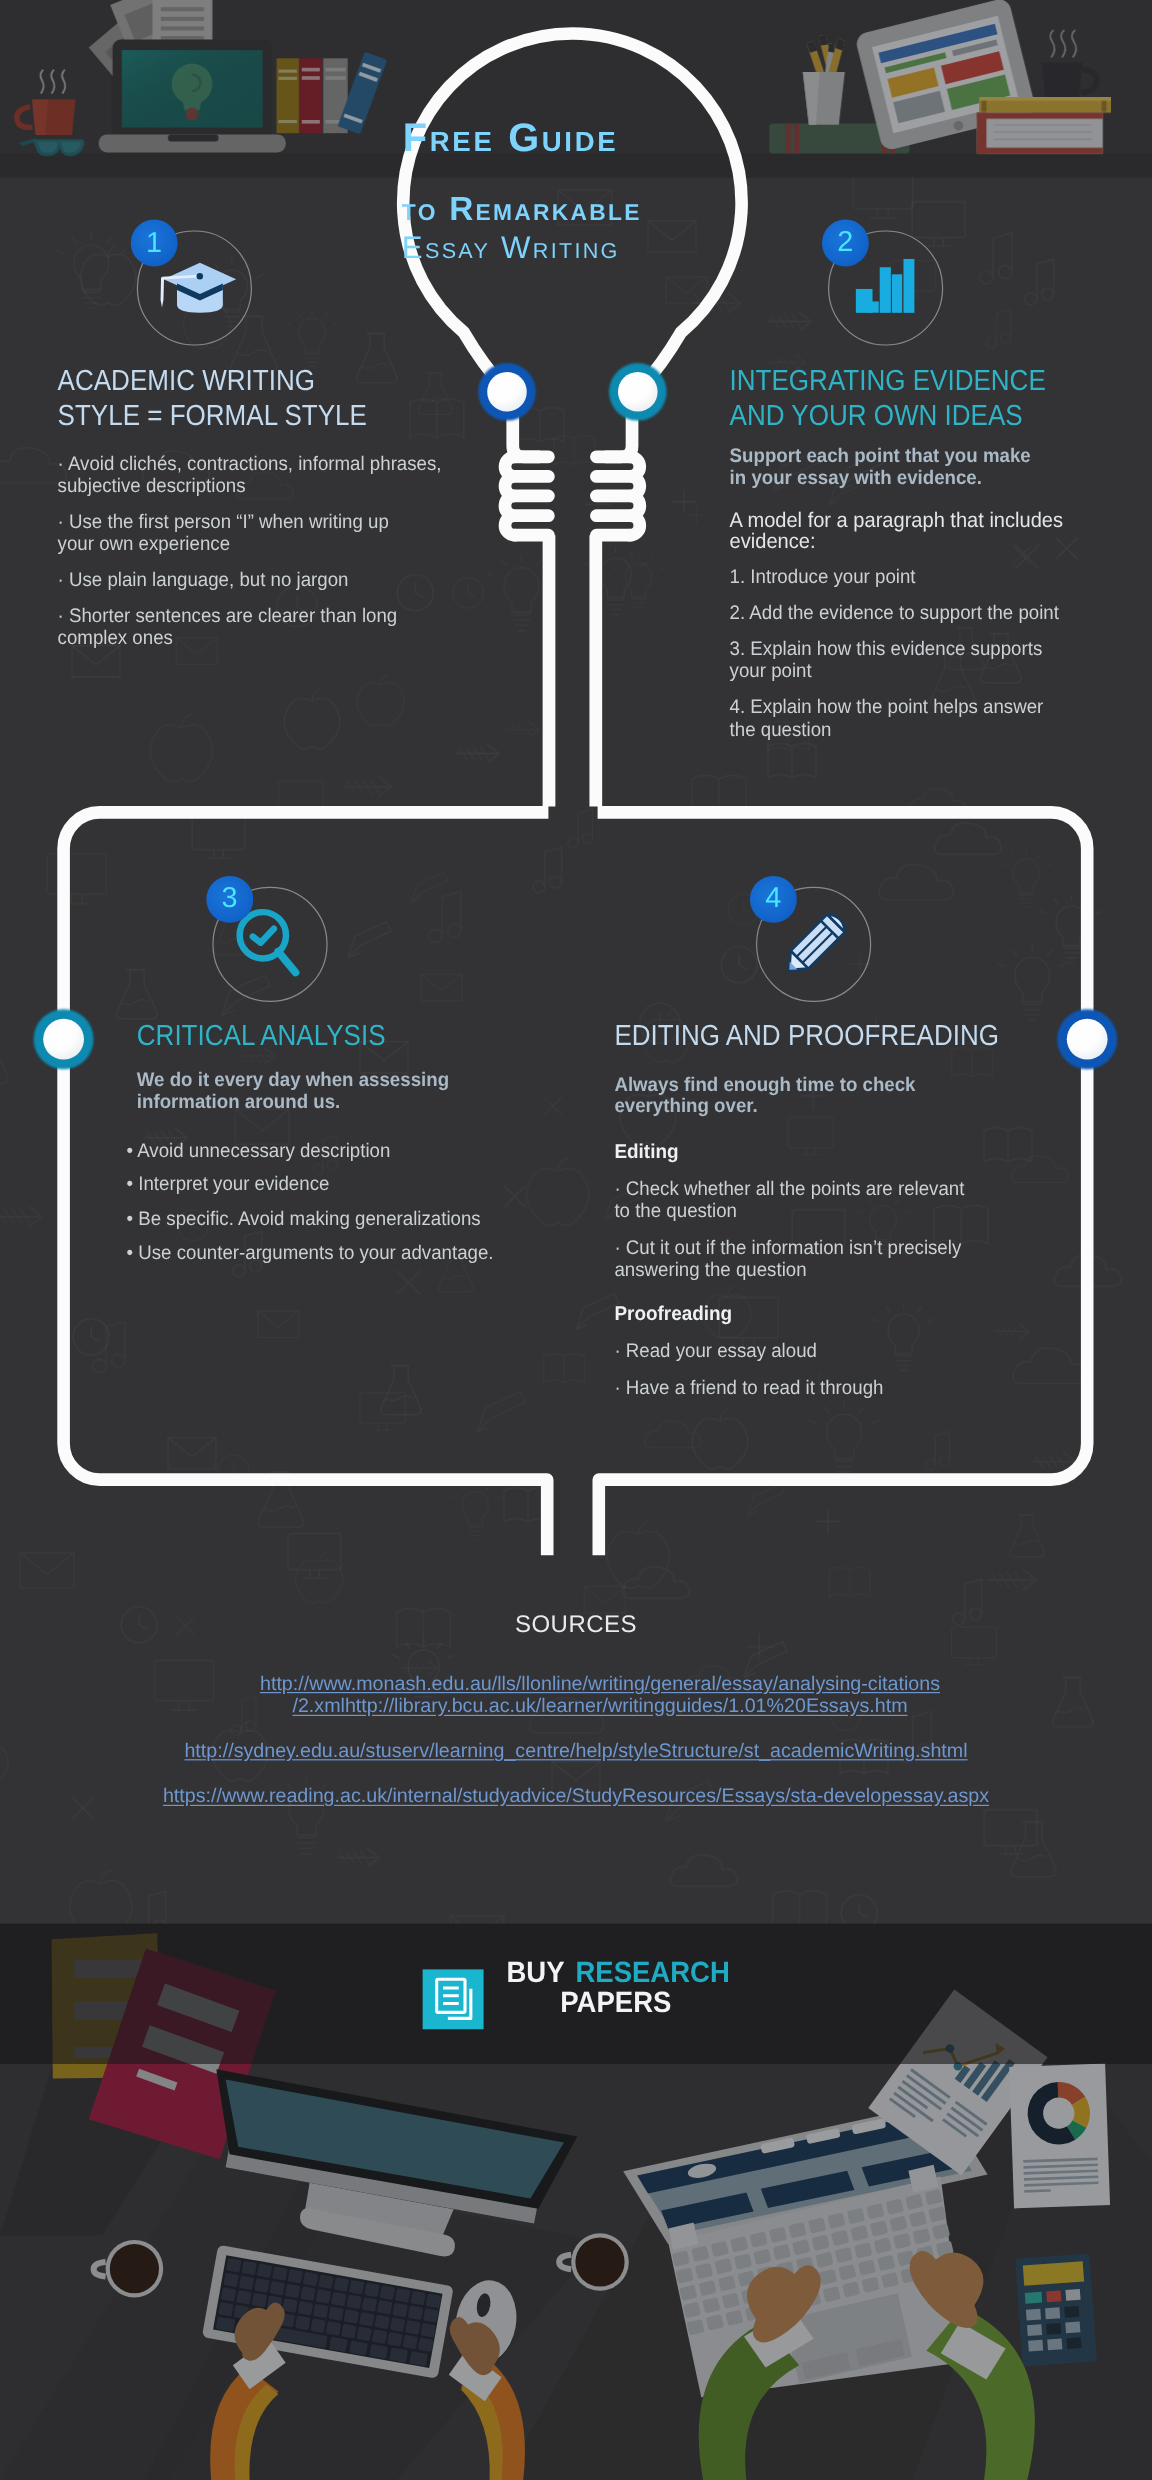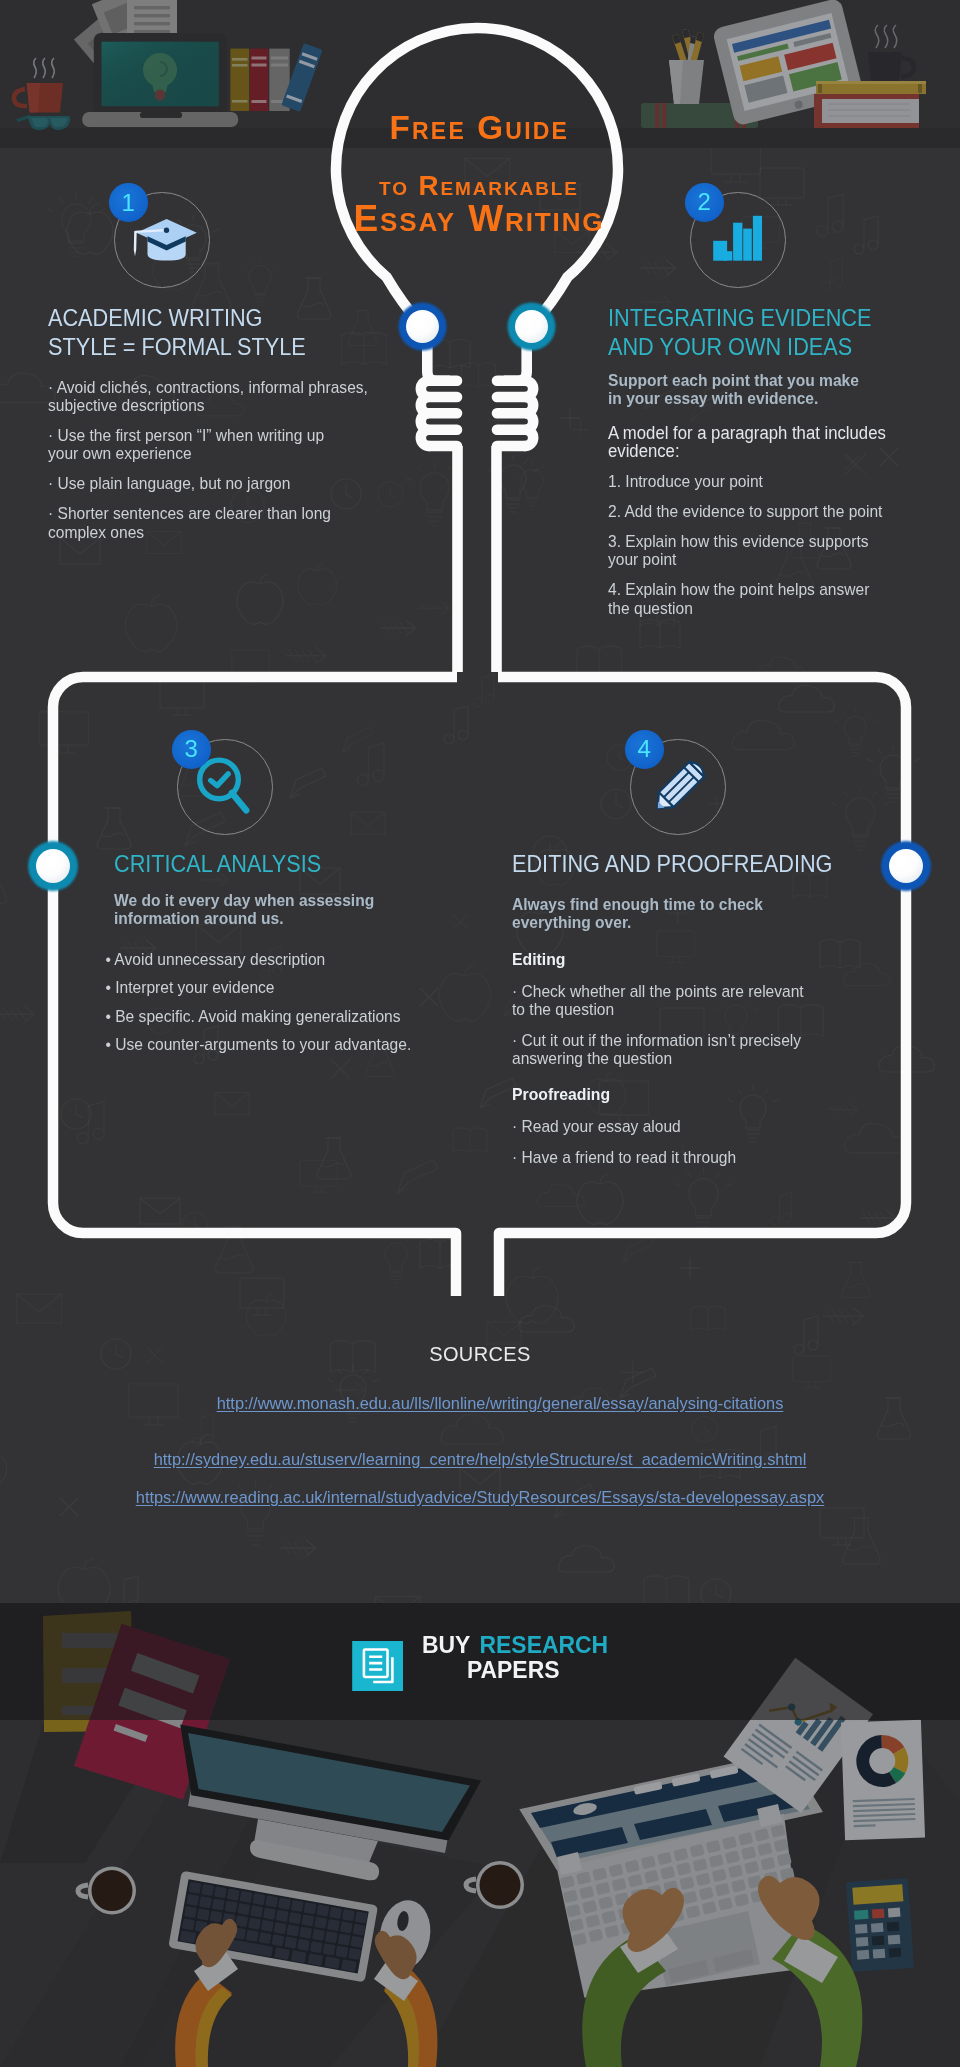--- a/index.html
+++ b/index.html
@@ -16,24 +16,24 @@
   .hero { position:absolute; left:0; top:0; width:960px; height:148px; background:#2e2e30; overflow:hidden; }
   .hero svg { position:absolute; left:0; top:0; }
 
   
   .doodles { position:absolute; left:0; top:148px; width:960px; height:1490px; opacity:1; }
 
   
   .wire { position:absolute; left:0; top:0; width:960px; height:1638px; pointer-events:none; }
 
   
-  .title { position:absolute; left:333px; top:97px; width:290px; text-align:center; color:#f97316;margin-top:12px; }
+  .title { position:absolute; left:333px; top:97px; width:290px; color:#7dd3fc; }
   .title .l1 { font-size:33.2px; letter-spacing:2.2px; line-height:38px; font-weight:bold; text-indent:2.7px; }
   .title .l2 { font-size:27.8px; letter-spacing:1.9px; line-height:33px; font-weight:bold; margin-top:22px; text-indent:1.9px;}
-  .title .l3 { font-size:37px; letter-spacing:1.9px; line-height:33px; font-weight:bold; text-indent:1.9px;}
+  .title .l3 { font-size:26px; letter-spacing:1.9px; line-height:33px; font-weight:normal; text-indent:1.9px;}
   .sc { font-variant:small-caps; }
 
   
   .sec { position:absolute; }
   .sec h2 { color:#c3daef; font-weight:normal; letter-spacing:0px; font-size:24.1px; line-height:28.9px; transform:scaleX(0.90); transform-origin:0 0; white-space:nowrap; }
   .sec h2.teal { color:#2eb4c6; }
   .sec p { color:#ccd1d5; font-size:16.4px; line-height:18.3px; margin-top:11.7px; }
   .sec p.lead + p { margin-top:16px; }
   .sec .body { transform:scaleX(0.95); transform-origin:0 0; }
   .sec p.lead { color:#aab9c6; font-weight:bold; font-size:16.4px; line-height:18.4px; margin-top:7px; }
@@ -654,21 +654,21 @@
       <p class="grp">Editing</p>
       <p><span>·  Check whether all the points are relevant</span><br><span>to the question</span></p>
       <p><span>·  Cut it out if the information isn’t precisely</span><br><span>answering the question</span></p>
       <p class="grp">Proofreading</p>
       <p>· Read your essay aloud</p>
       <p>· Have a friend to read it through</p>
     </div>
   </div>
 
   <div class="sources-title">SOURCES</div>
-  <div class="src src1"><span>http://www.monash.edu.au/lls/llonline/writing/general/essay/analysing-citations</span><br></div>
+  <div class="src src1"><span>http://www.monash.edu.au/lls/llonline/writing/general/essay/analysing-citations</span><br><span>/2.xmlhttp://library.bcu.ac.uk/learner/writingguides/1.01%20Essays.htm</span></div>
   <div class="src src3">https://www.reading.ac.uk/internal/studyadvice/StudyResources/Essays/sta-developessay.aspx</div>
   <div class="src src2">http://sydney.edu.au/stuserv/learning_centre/help/styleStructure/st_academicWriting.shtml</div>
 
   <div class="foot-ill">
     <svg width="960" height="464" viewBox="0 0 960 464">
       <defs>
         <clipPath id="footclip">
             <rect x="0" y="0" width="960" height="464"></rect>
           </clipPath>
       </defs>

